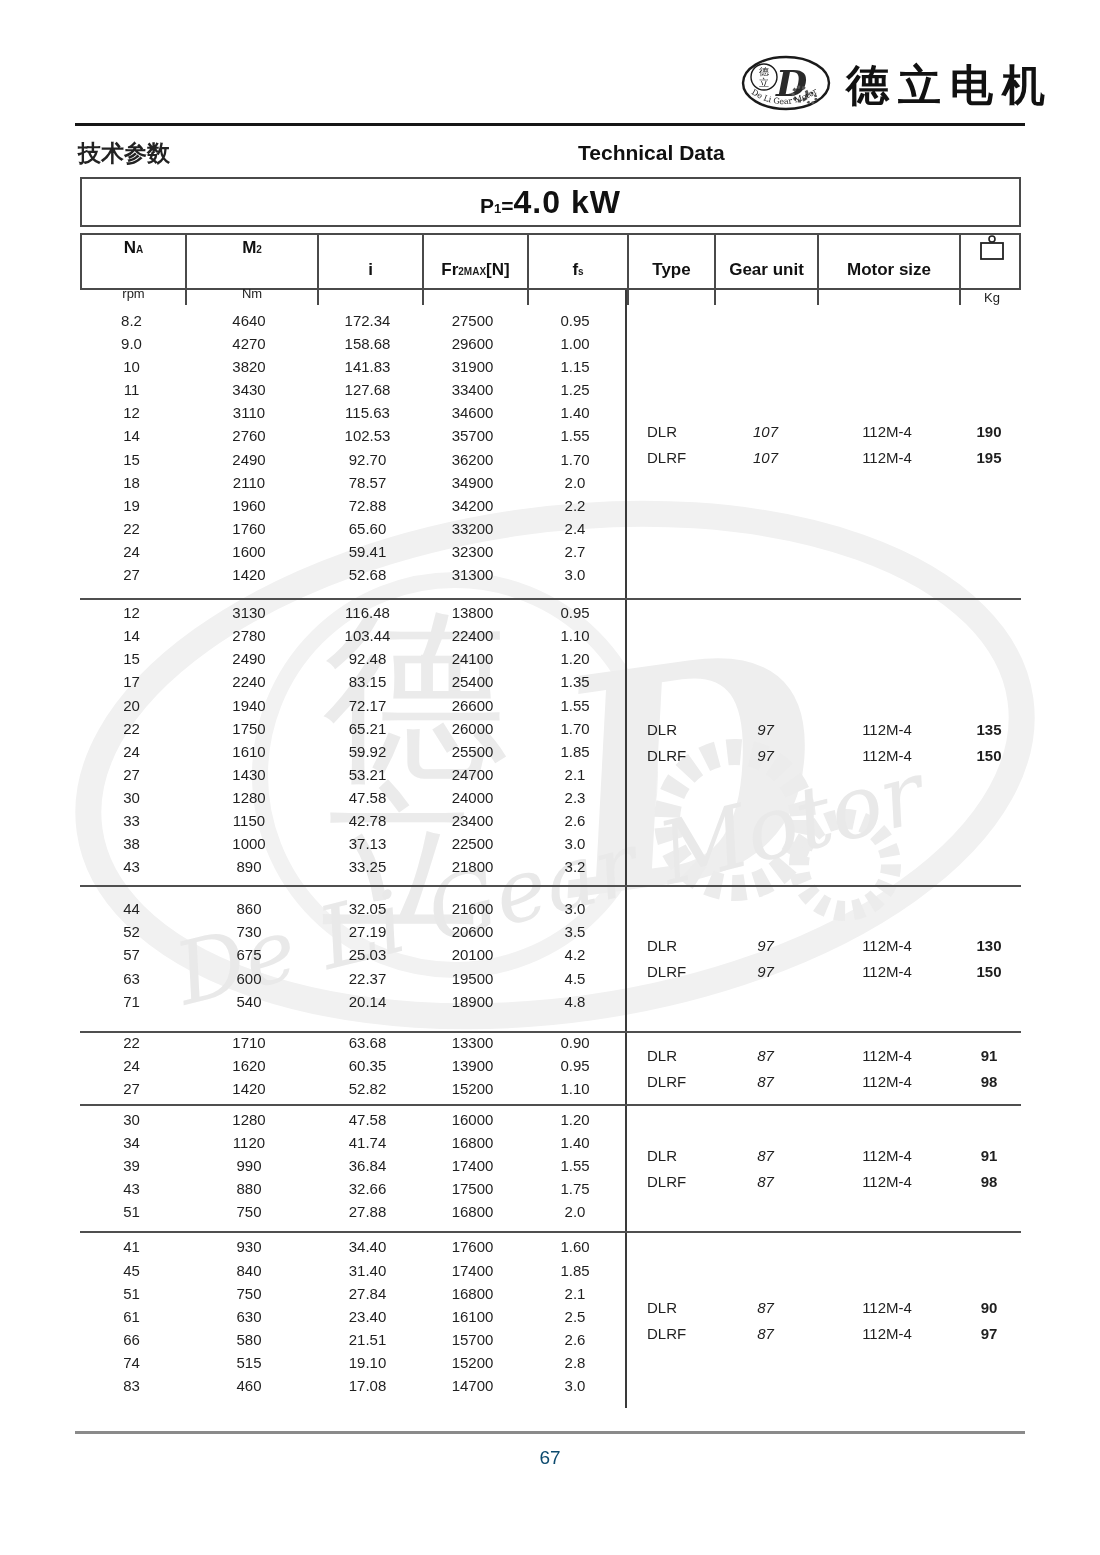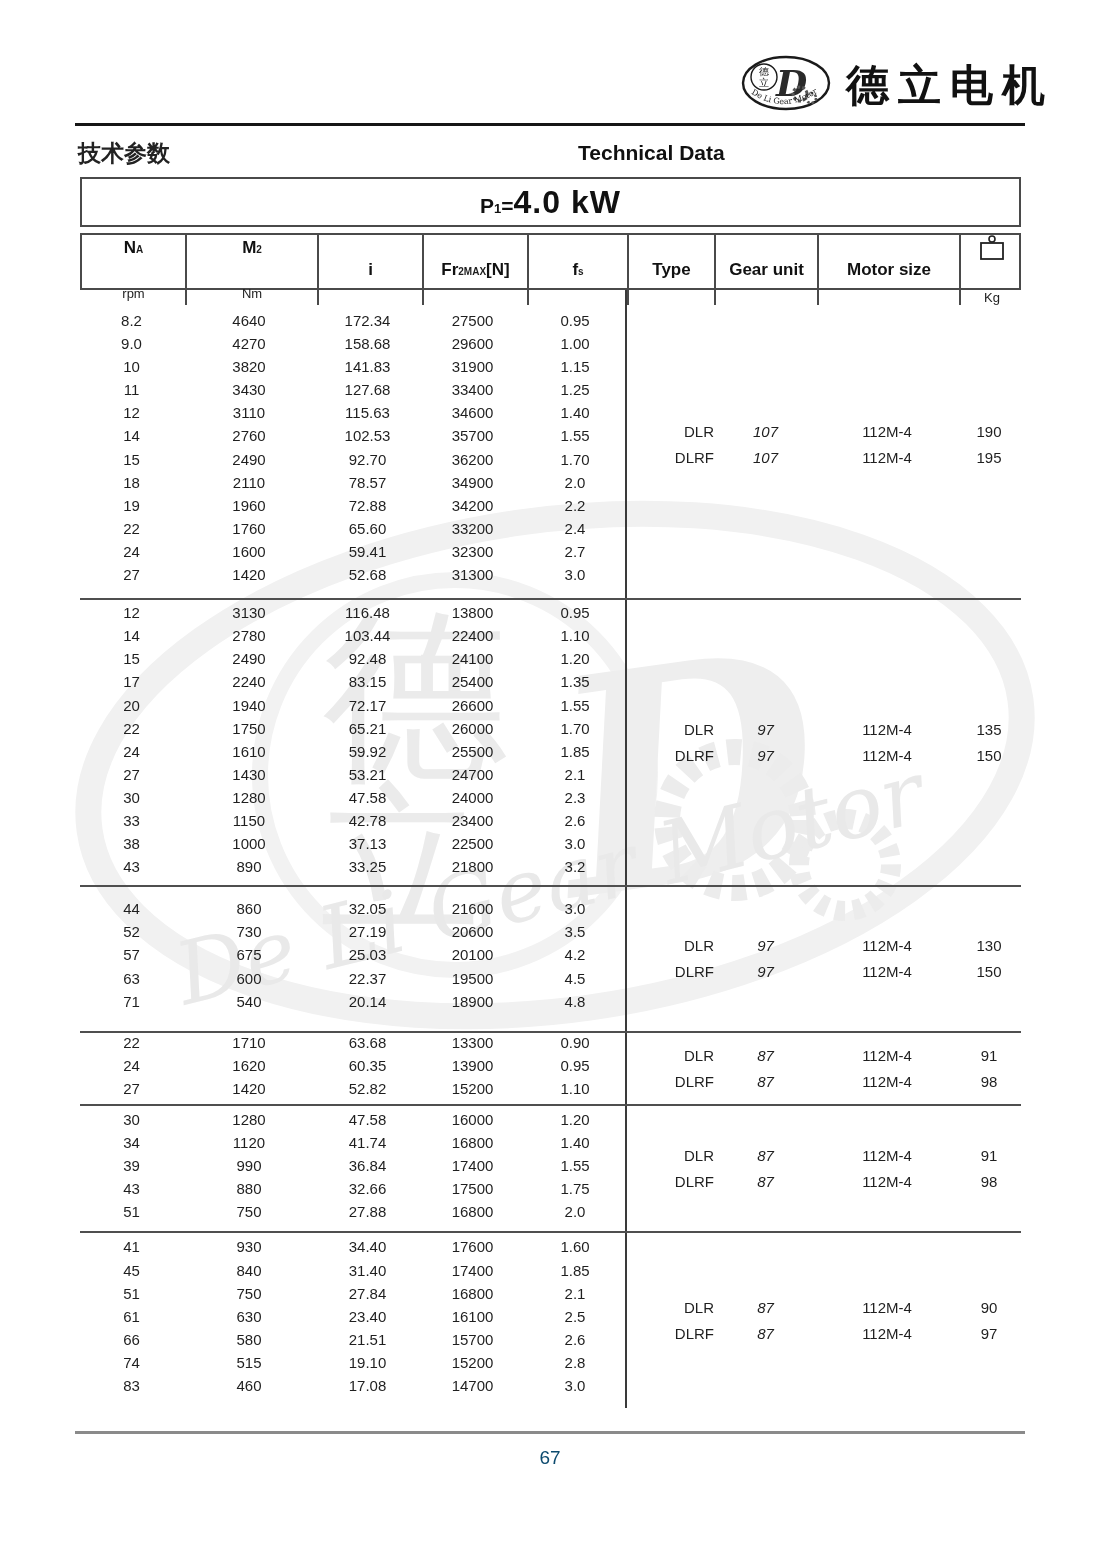--- a/index.html
+++ b/index.html
@@ -49,24 +49,24 @@
   .b4 .rows { padding:1px 0; }
   .b5 .rows { padding:5px 0; }
   .b6 .rows { padding:5px 0 8px; }
   .drow { display:flex; height:23.1px; align-items:flex-start; }
   .dc { text-align:center; font-size:15px; color:#1f1f1f; }
   .c1{width:103px}.c2{width:132px}.c3{width:105px}.c4{width:105px}.c5{width:100px}
   .types { width:396px; border-left:2px solid #3a3a3a; display:flex; flex-direction:column;
            justify-content:center; }
   .tline { display:flex; align-items:center; height:26px; }
   .tc { font-size:15px; color:#1f1f1f; text-align:center; }
-  .t1 { width:87px; text-align:right; }
+  .t1 { width:87px; text-align:left; padding-left:20px; }
   .t2 { width:103px;font-style:italic; }
   .t3 { width:140px; }
-  .t4 { width:64px; }
+  .t4 { width:64px;font-weight:bold; }
 
   
   .footer-rule { position:absolute; left:75px; top:1431px; width:950px; height:3px; background:#8a8a8a; }
   .page-num { position:absolute; top:1447px; left:0; width:1100px; text-align:center;
               font-size:19px; color:#0c4a6e; }
 
   
   .wm { position:absolute; inset:0; z-index:0; }
 </style>
 </head>

